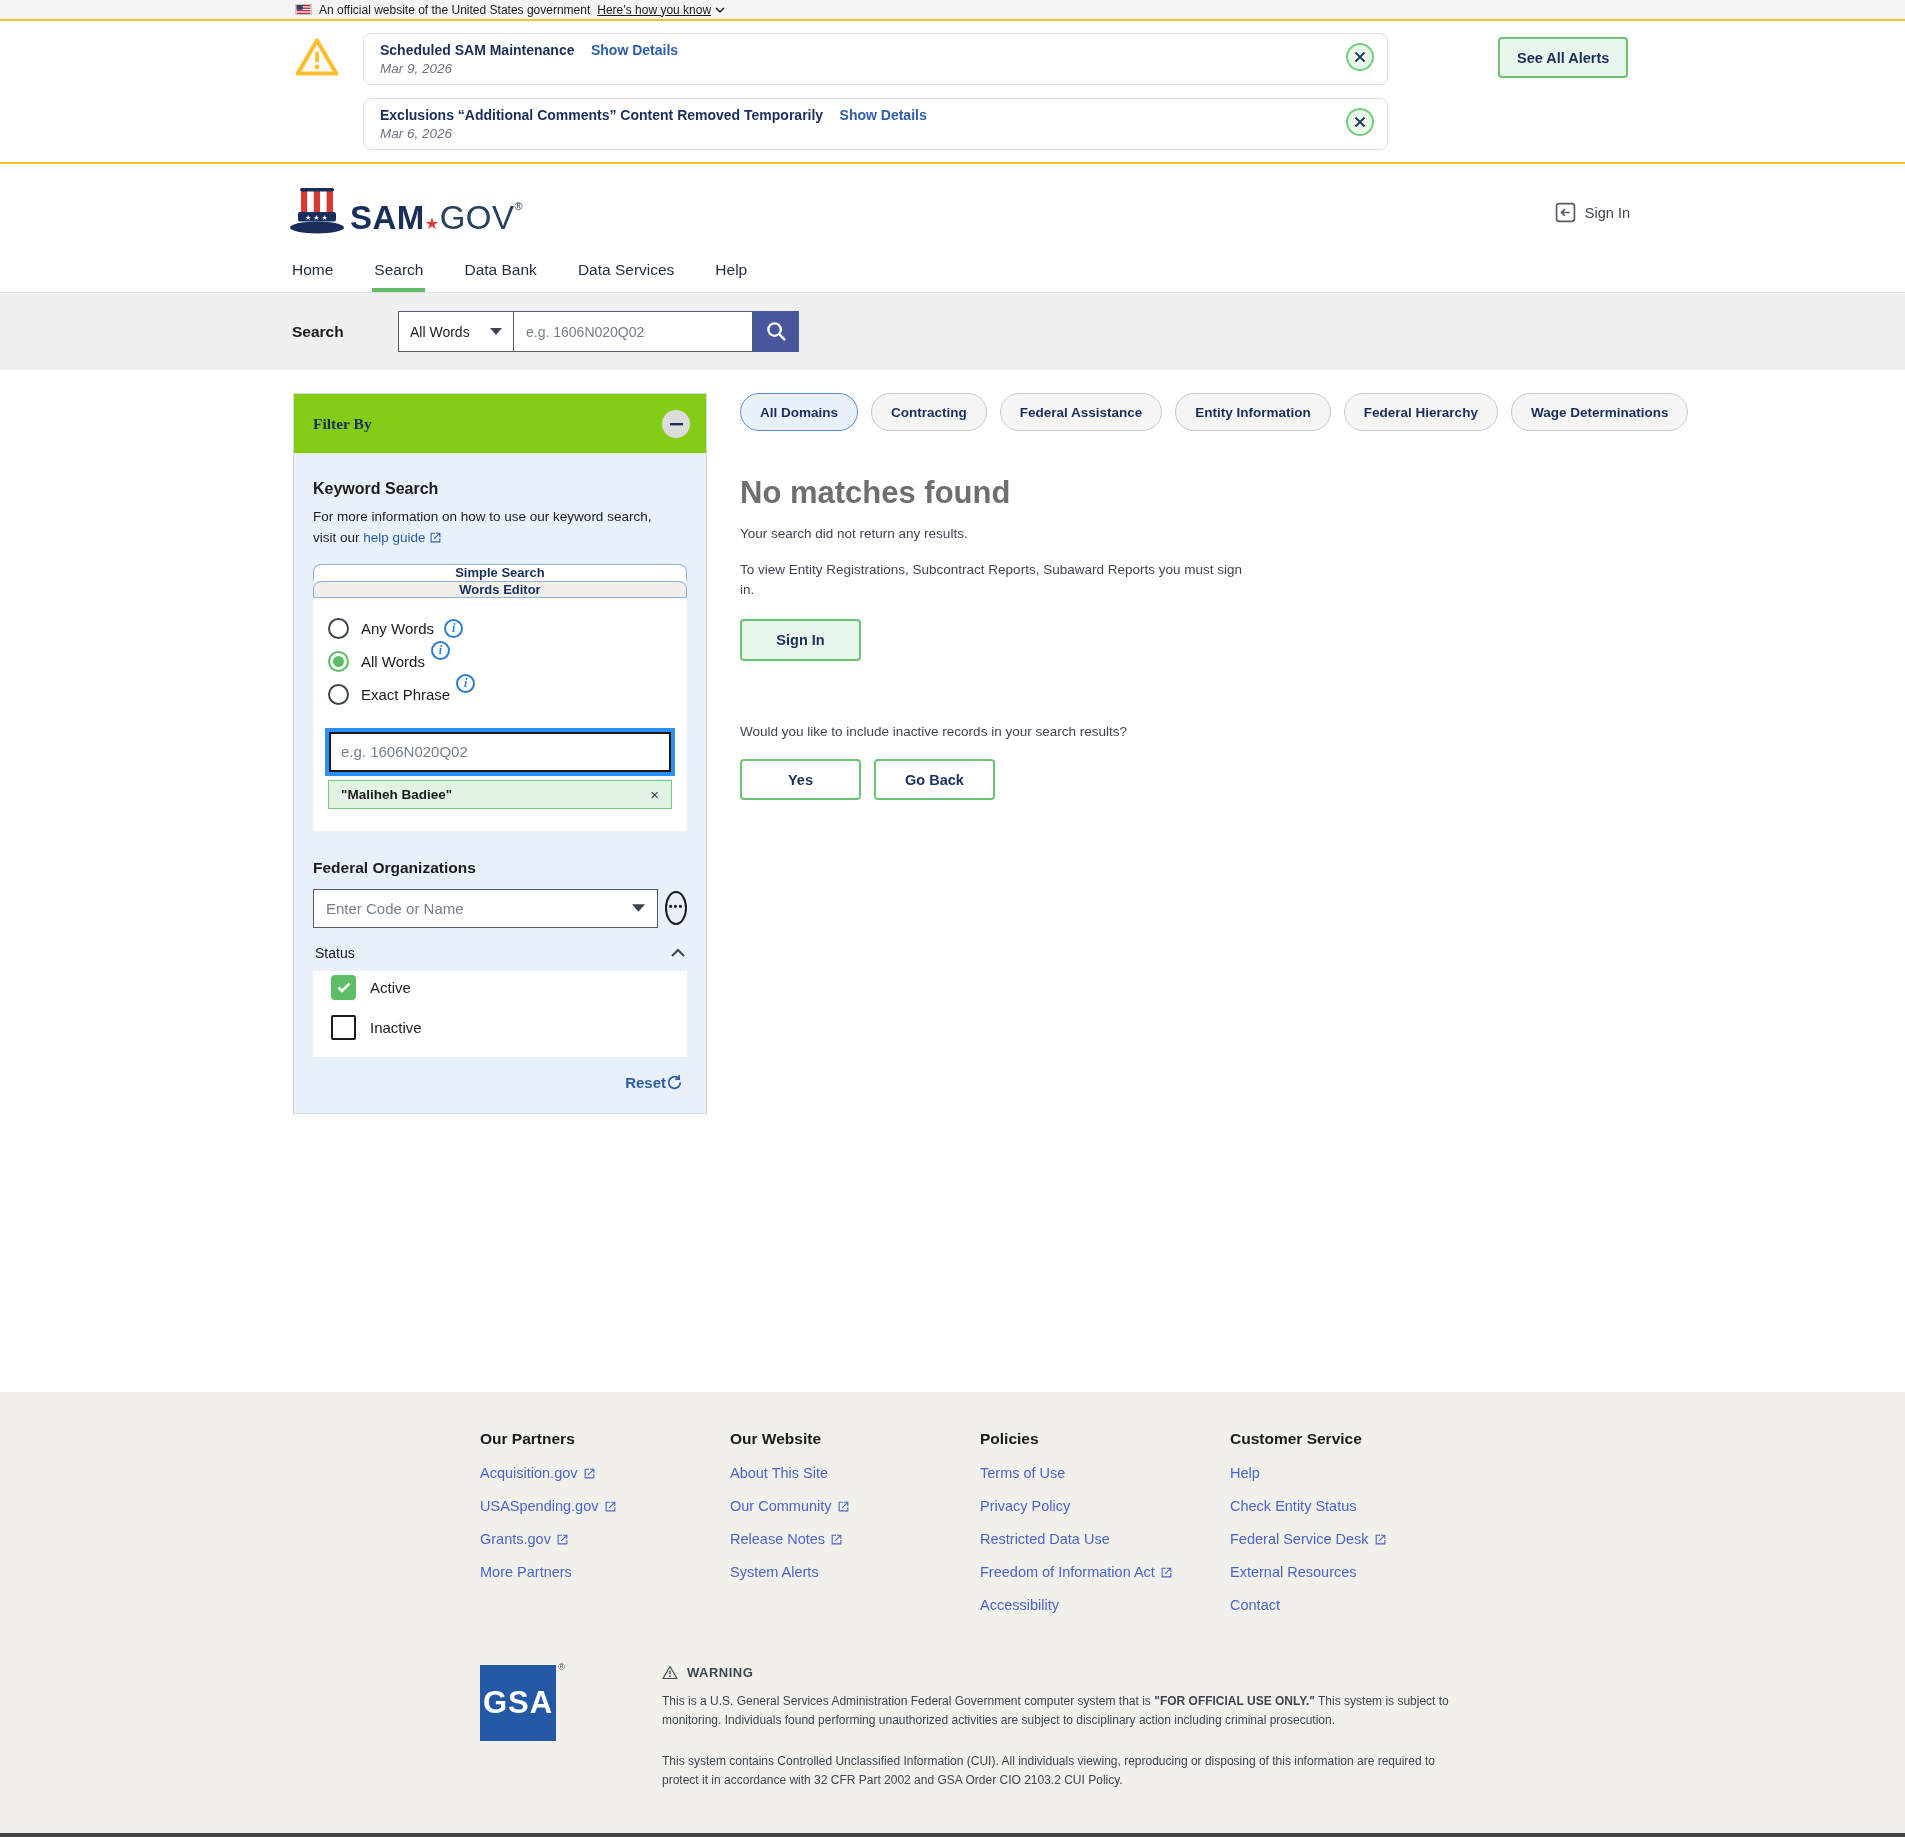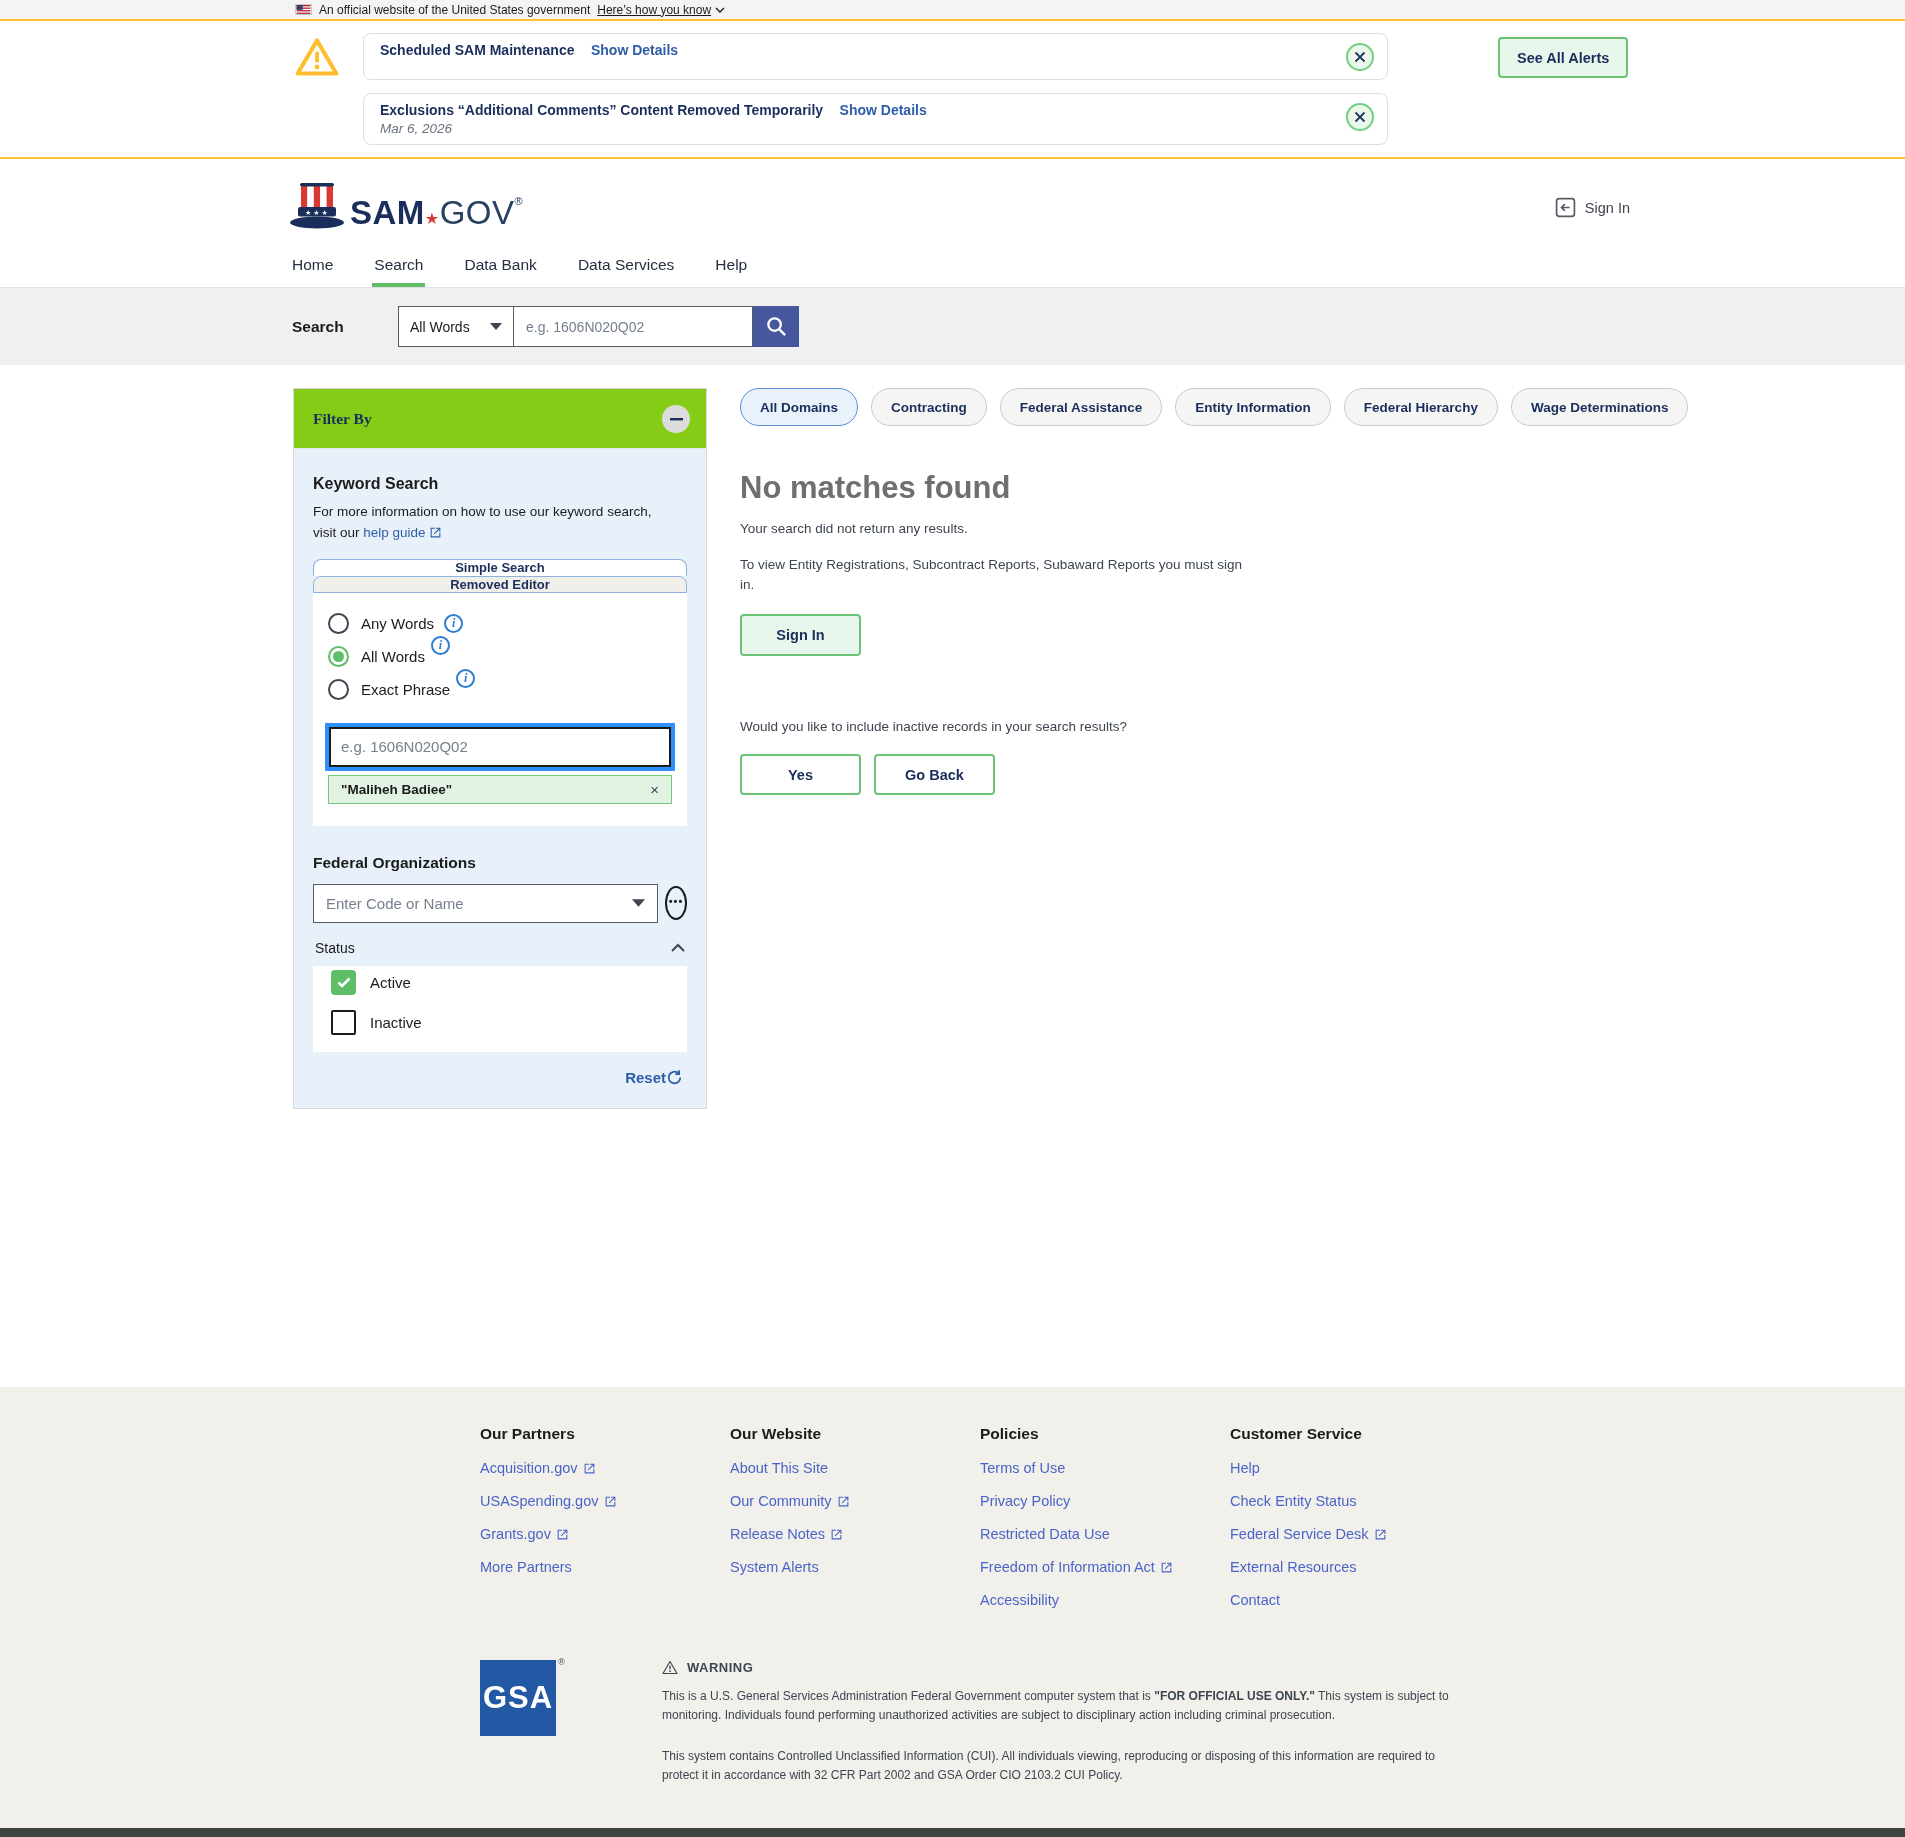--- a/index.html
+++ b/index.html
@@ -170,20 +170,21 @@
   <div class="alerts-wrap">
     <svg width="44" height="42" viewBox="0 0 48 44" style="margin-top:3px;flex:0 0 44px;">
       <path d="M24 4 L45 40 H3 Z" fill="none" stroke="#ffbe2e" stroke-width="4.5" stroke-linejoin="round"></path>
       <rect x="22" y="16" width="4.2" height="12" rx="2" fill="#ffbe2e"></rect>
       <circle cx="24" cy="33" r="2.7" fill="#ffbe2e"></circle>
     </svg>
     <div class="alert-stack">
       <div class="alert-box">
         <span class="alert-title">Scheduled SAM Maintenance</span>
         <a class="alert-link">Show Details</a>
+        <div class="alert-date">Mar 9, 2026</div>
         <button class="alert-close">
           <svg width="12" height="12" viewBox="0 0 12 12">
               <path d="M1.5 1.5l9 9M10.5 1.5l-9 9" stroke="#1f3864" stroke-width="1.8"></path>
             </svg>
         </button>
       </div>
       <div class="alert-box">
         <span class="alert-title">Exclusions “Additional Comments” Content Removed Temporarily</span>
         <a class="alert-link">Show Details</a>
         <div class="alert-date">Mar 6, 2026</div>
@@ -262,21 +263,21 @@
       <p class="help-text">
         <span>For more information on how to use our keyword search, visit our</span>
         <a class="help-link"><span>help guide</span>
           <svg width="13" height="13" viewBox="0 0 24 24" fill="#2e5da8" style="vertical-align:-2px;">
               <path d="M19 19H5V5h6V3H3v18h18v-8h-2zM13 3v2h4.6l-8.8 8.8 1.4 1.4L19 6.4V11h2V3z"></path>
             </svg>
         </a>
       </p>
       <div class="tabs">
         <div class="tab active">Simple Search</div>
-        <div class="tab inactive">Removed Editor</div>
+        <div class="tab inactive">Words Editor</div>
       </div>
       <div class="tab-panel">
         <div class="radio-row">
           <span class="radio"></span>
           <span class="radio-label">Any Words</span>
           <span class="info-icon">i</span>
         </div>
         <div class="radio-row">
           <span class="radio checked"></span>
           <span class="radio-label">All Words</span>

